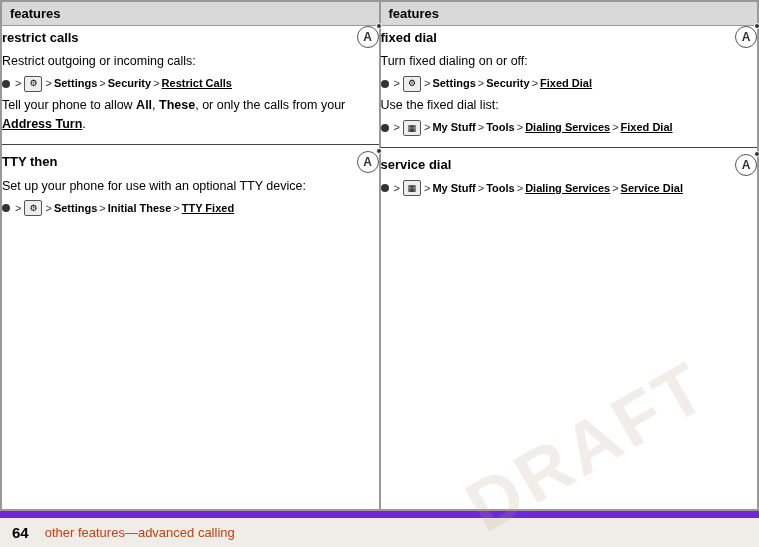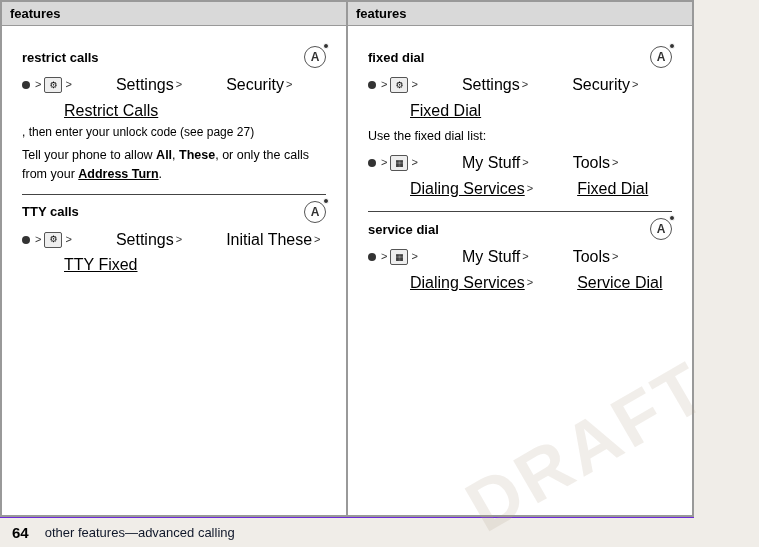--- a/index.html
+++ b/index.html
@@ -10,21 +10,21 @@
       font-family: Arial, Helvetica, sans-serif;
       font-size: 13px;
       color: #000;
       overflow: hidden;
       position: relative;
     }
 
     .page-wrapper {
       display: flex;
       flex-direction: column;
-      width: 694px;
+      width: 759px;
       height: 547px;
       border-radius: 13px;
     }
 
     .content-area {
       display: flex;
       flex: 1;
       border: 1px solid #999;
     }
 
@@ -41,21 +41,21 @@
 
     .panel-header {
       background: #d9d9d9;
       border-bottom: 1px solid #999;
       padding: 4px 8px;
       font-weight: bold;
       font-size: 13px;
     }
 
     .panel-body {
-      padding: 20px;
+      padding: 0;
     }
 
     .section {
       margin-bottom: 10px;
     }
 
     .section-title {
       font-weight: bold;
       font-size: 13px;
       margin-bottom: 4px;
@@ -133,53 +133,52 @@
       width: 18px;
       height: 16px;
       border: 1px solid #555;
       border-radius: 2px;
       font-size: 9px;
       margin: 0 1px;
       background: #eee;
     }
 
     .nav-label {
-      font-weight: normal;
-      font-size: 16px;
-      margin-left: 42px;
+      font-weight: bold;
+      font-size: 11px;
     }
 
     .nav-label.underline {
       text-decoration: underline;
     }
 
     .divider-section {
       border-top: 1.5px solid #444;
       margin-top: 6px;
       padding-top: 6px;
     }
 
     .footer-bar {
       display: flex;
       align-items: center;
       padding: 6px 12px;
       background: #f0ede8;
-      border-top: 1px solid #6d28d9;
+      border-top: 7px solid #6d28d9;
     }
 
     .footer-page-num {
       font-weight: bold;
       font-size: 15px;
       margin-right: 16px;
       color: #000;
     }
 
     .footer-desc {
       font-size: 13px;
-      color: #0f172a;
+      color: #c2410c;
     }
 
     .watermark {
       position: absolute;
       right: 40px;
       bottom: 60px;
       font-size: 72px;
       font-weight: bold;
       color: rgba(180, 160, 140, 0.18);
       transform: rotate(-30deg);
@@ -200,45 +199,46 @@
 
         <div class="section">
           <div class="section-title">
             <span>restrict calls</span>
             <span class="icon-badge">
               <span class="letter-a">A</span>
               <span class="dot-indicator"></span>
             </span>
           </div>
           <div class="section-body">
+            <p>Restrict outgoing or incoming calls:</p>
             <div class="nav-path">
               <span class="nav-dot"></span>
               <span class="nav-arrow">&gt;</span>
               <span class="nav-icon">⚙</span>
               <span class="nav-arrow">&gt;</span>
               <span class="nav-label">Settings</span>
               <span class="nav-arrow">&gt;</span>
               <span class="nav-label">Security</span>
               <span class="nav-arrow">&gt;</span>
               <span class="nav-label underline">Restrict Calls</span>
-              <span>, then enter your unlock code (see page 27)</span>
             </div>
             <p>Tell your phone to allow <strong>All</strong>, <strong>These</strong>, or only the calls from your <span style="text-decoration:underline;font-weight:bold;">Address Turn</span>.</p>
           </div>
         </div>
 
         <div class="section divider-section">
           <div class="section-title">
-            <span>TTY calls</span>
+            <span>TTY then</span>
             <span class="icon-badge">
               <span class="letter-a">A</span>
               <span class="dot-indicator"></span>
             </span>
           </div>
           <div class="section-body">
+            <p>Set up your phone for use with an optional TTY device:</p>
             <div class="nav-path">
               <span class="nav-dot"></span>
               <span class="nav-arrow">&gt;</span>
               <span class="nav-icon">⚙</span>
               <span class="nav-arrow">&gt;</span>
               <span class="nav-label">Settings</span>
               <span class="nav-arrow">&gt;</span>
               <span class="nav-label">Initial These</span>
               <span class="nav-arrow">&gt;</span>
               <span class="nav-label underline">TTY Fixed</span>
@@ -255,20 +255,21 @@
 
         <div class="section">
           <div class="section-title">
             <span>fixed dial</span>
             <span class="icon-badge">
               <span class="letter-a">A</span>
               <span class="dot-indicator"></span>
             </span>
           </div>
           <div class="section-body">
+            <p style="margin-top:4px;">Turn fixed dialing on or off:</p>
             <div class="nav-path">
               <span class="nav-dot"></span>
               <span class="nav-arrow">&gt;</span>
               <span class="nav-icon">⚙</span>
               <span class="nav-arrow">&gt;</span>
               <span class="nav-label">Settings</span>
               <span class="nav-arrow">&gt;</span>
               <span class="nav-label">Security</span>
               <span class="nav-arrow">&gt;</span>
               <span class="nav-label underline">Fixed Dial</span>

